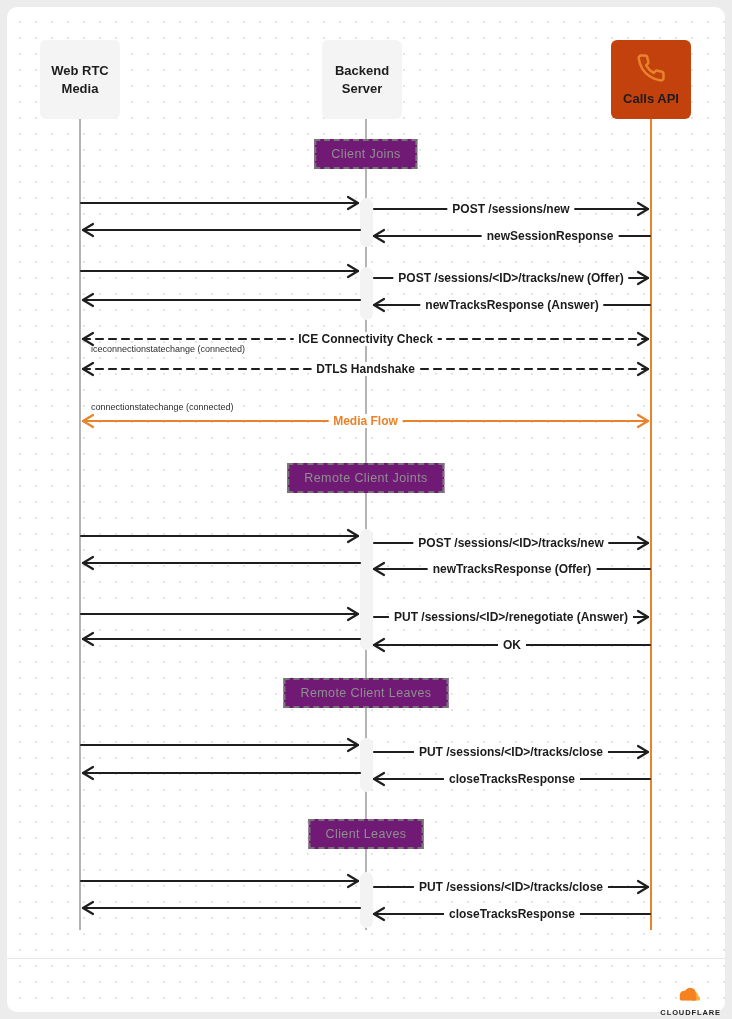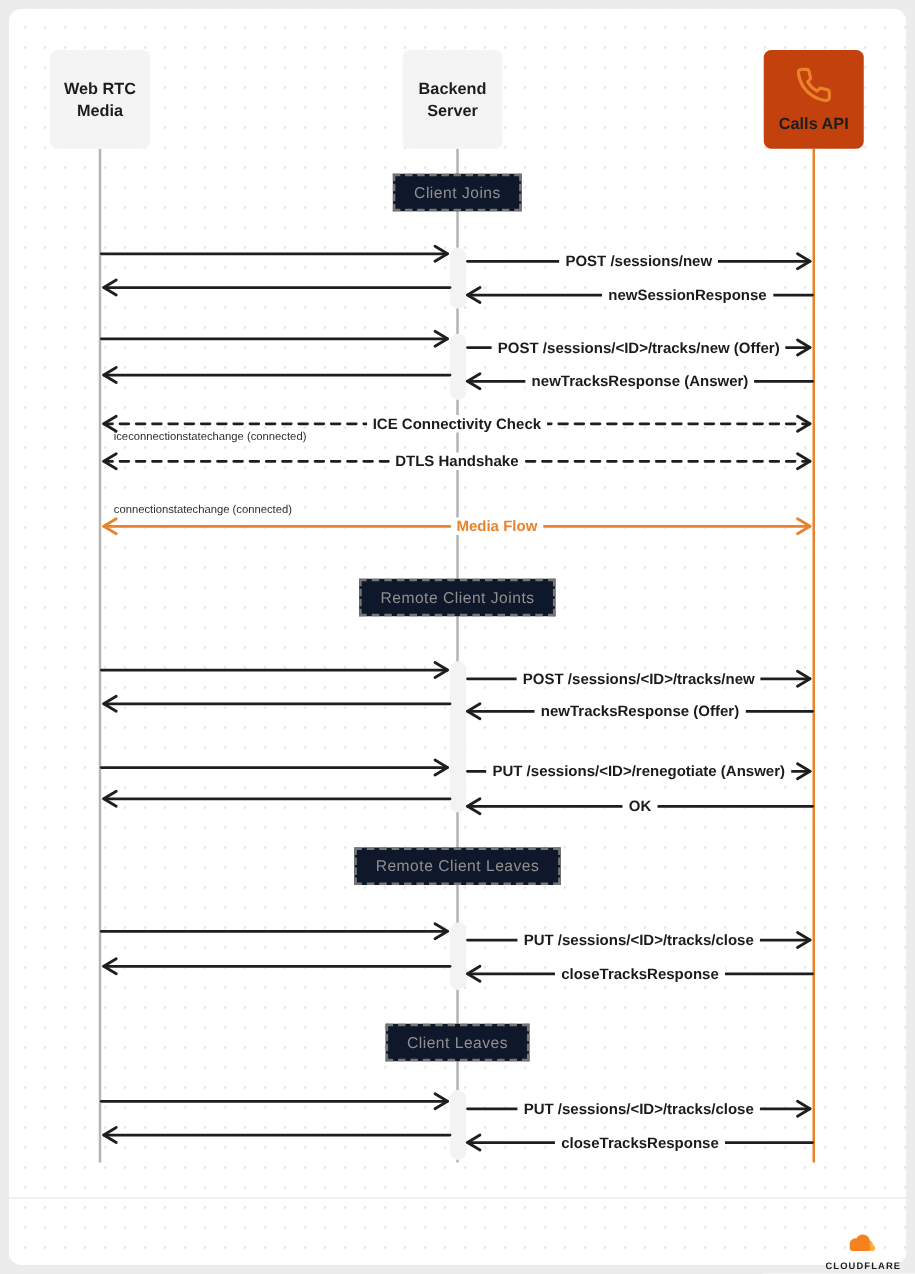--- a/index.html
+++ b/index.html
@@ -11,21 +11,21 @@
   .actor{position:absolute;top:40px;width:80px;height:79px;background:#F4F4F5;border-radius:6px;
          display:flex;flex-direction:column;align-items:center;justify-content:center;
          font-size:13px;font-weight:700;color:#1D1D1D;text-align:center;line-height:1.35;white-space:pre-line;}
   .actor.accent{background:#c2410c;}
   .actor .icn{display:block;margin-bottom:6px;height:32px;}
   .lifeline{position:absolute;width:2px;}
   .lifeline.gray{background:#B4B4B4;}
   .lifeline.accent{background:#E8832B;}
   .activation{position:absolute;left:360px;width:13px;background:#F3F3F4;border-radius:7px;}
   .group-box{position:absolute;left:366px;transform:translateX(-50%);border:2px dashed #757575;
-             background:#0f172a;color:#8F8F8F;font-size:12.5px;font-weight:500;letter-spacing:.4px;
+             background:#701a75;color:#8F8F8F;font-size:12.5px;font-weight:500;letter-spacing:.4px;
              padding:6px 15px;white-space:nowrap;box-sizing:border-box;}
   .msg-label{position:absolute;transform:translate(-50%,-50%);background:#FFFFFF;padding:0 5px;
              font-size:12px;font-weight:700;color:#1B1B1B;white-space:nowrap;}
   .msg-label.accent{color:#E8832B;}
   .sub-label{position:absolute;font-size:9px;color:#2E2E2E;white-space:nowrap;}
   #arrows{position:absolute;left:0;top:0;pointer-events:none;}
   .footer-divider{position:absolute;left:7px;right:7px;top:958px;height:1px;background:#E7E7E7;}
   .footer-title{position:absolute;left:13px;top:988px;font-size:15.5px;font-weight:700;
                 letter-spacing:.3px;color:#242424;}
   .logo{position:absolute;right:11px;top:987px;display:flex;align-items:center;gap:4px;flex-direction:column;}
@@ -116,21 +116,21 @@
         <path d="M 384 908 L 374 914 L 384 920" fill="none" stroke="#1E1E1E" stroke-width="2.2" stroke-linecap="round" stroke-linejoin="round"></path>
       </svg>
       <div class="msg-label" style="left: 511px; top: 209px;">POST /sessions/new</div>
       <div class="msg-label" style="left: 512px; top: 236px; margin-left: 38px;">newSessionResponse</div>
       <div class="msg-label" style="left: 511px; top: 278px;">POST /sessions/&lt;ID&gt;/tracks/new (Offer)</div>
       <div class="msg-label" style="left: 512px; top: 305px;">newTracksResponse (Answer)</div>
       <div class="msg-label" style="left: 365.5px; top: 339px;">ICE Connectivity Check</div>
       <div class="sub-label" style="left: 91px; top: 344px;">iceconnectionstatechange (connected)</div>
       <div class="msg-label" style="left: 365.5px; top: 369px;">DTLS Handshake</div>
       <div class="sub-label" style="left: 91px; top: 374px; margin-top: 28px;">connectionstatechange (connected)</div>
-      <div class="msg-label accent" style="left: 365.5px; top: 421px; margin-left: 32px;">Media Flow</div>
+      <div class="msg-label accent" style="left: 365.5px; top: 421px;">Media Flow</div>
       <div class="msg-label" style="left: 511px; top: 543px;">POST /sessions/&lt;ID&gt;/tracks/new</div>
       <div class="msg-label" style="left: 512px; top: 569px;">newTracksResponse (Offer)</div>
       <div class="msg-label" style="left: 511px; top: 617px;">PUT /sessions/&lt;ID&gt;/renegotiate (Answer)</div>
       <div class="msg-label" style="left: 512px; top: 645px;">OK</div>
       <div class="msg-label" style="left: 511px; top: 752px;">PUT /sessions/&lt;ID&gt;/tracks/close</div>
       <div class="msg-label" style="left: 512px; top: 779px;">closeTracksResponse</div>
       <div class="msg-label" style="left: 511px; top: 887px;">PUT /sessions/&lt;ID&gt;/tracks/close</div>
       <div class="msg-label" style="left: 512px; top: 914px;">closeTracksResponse</div>
     </div>
   <div class="footer-divider"></div>

